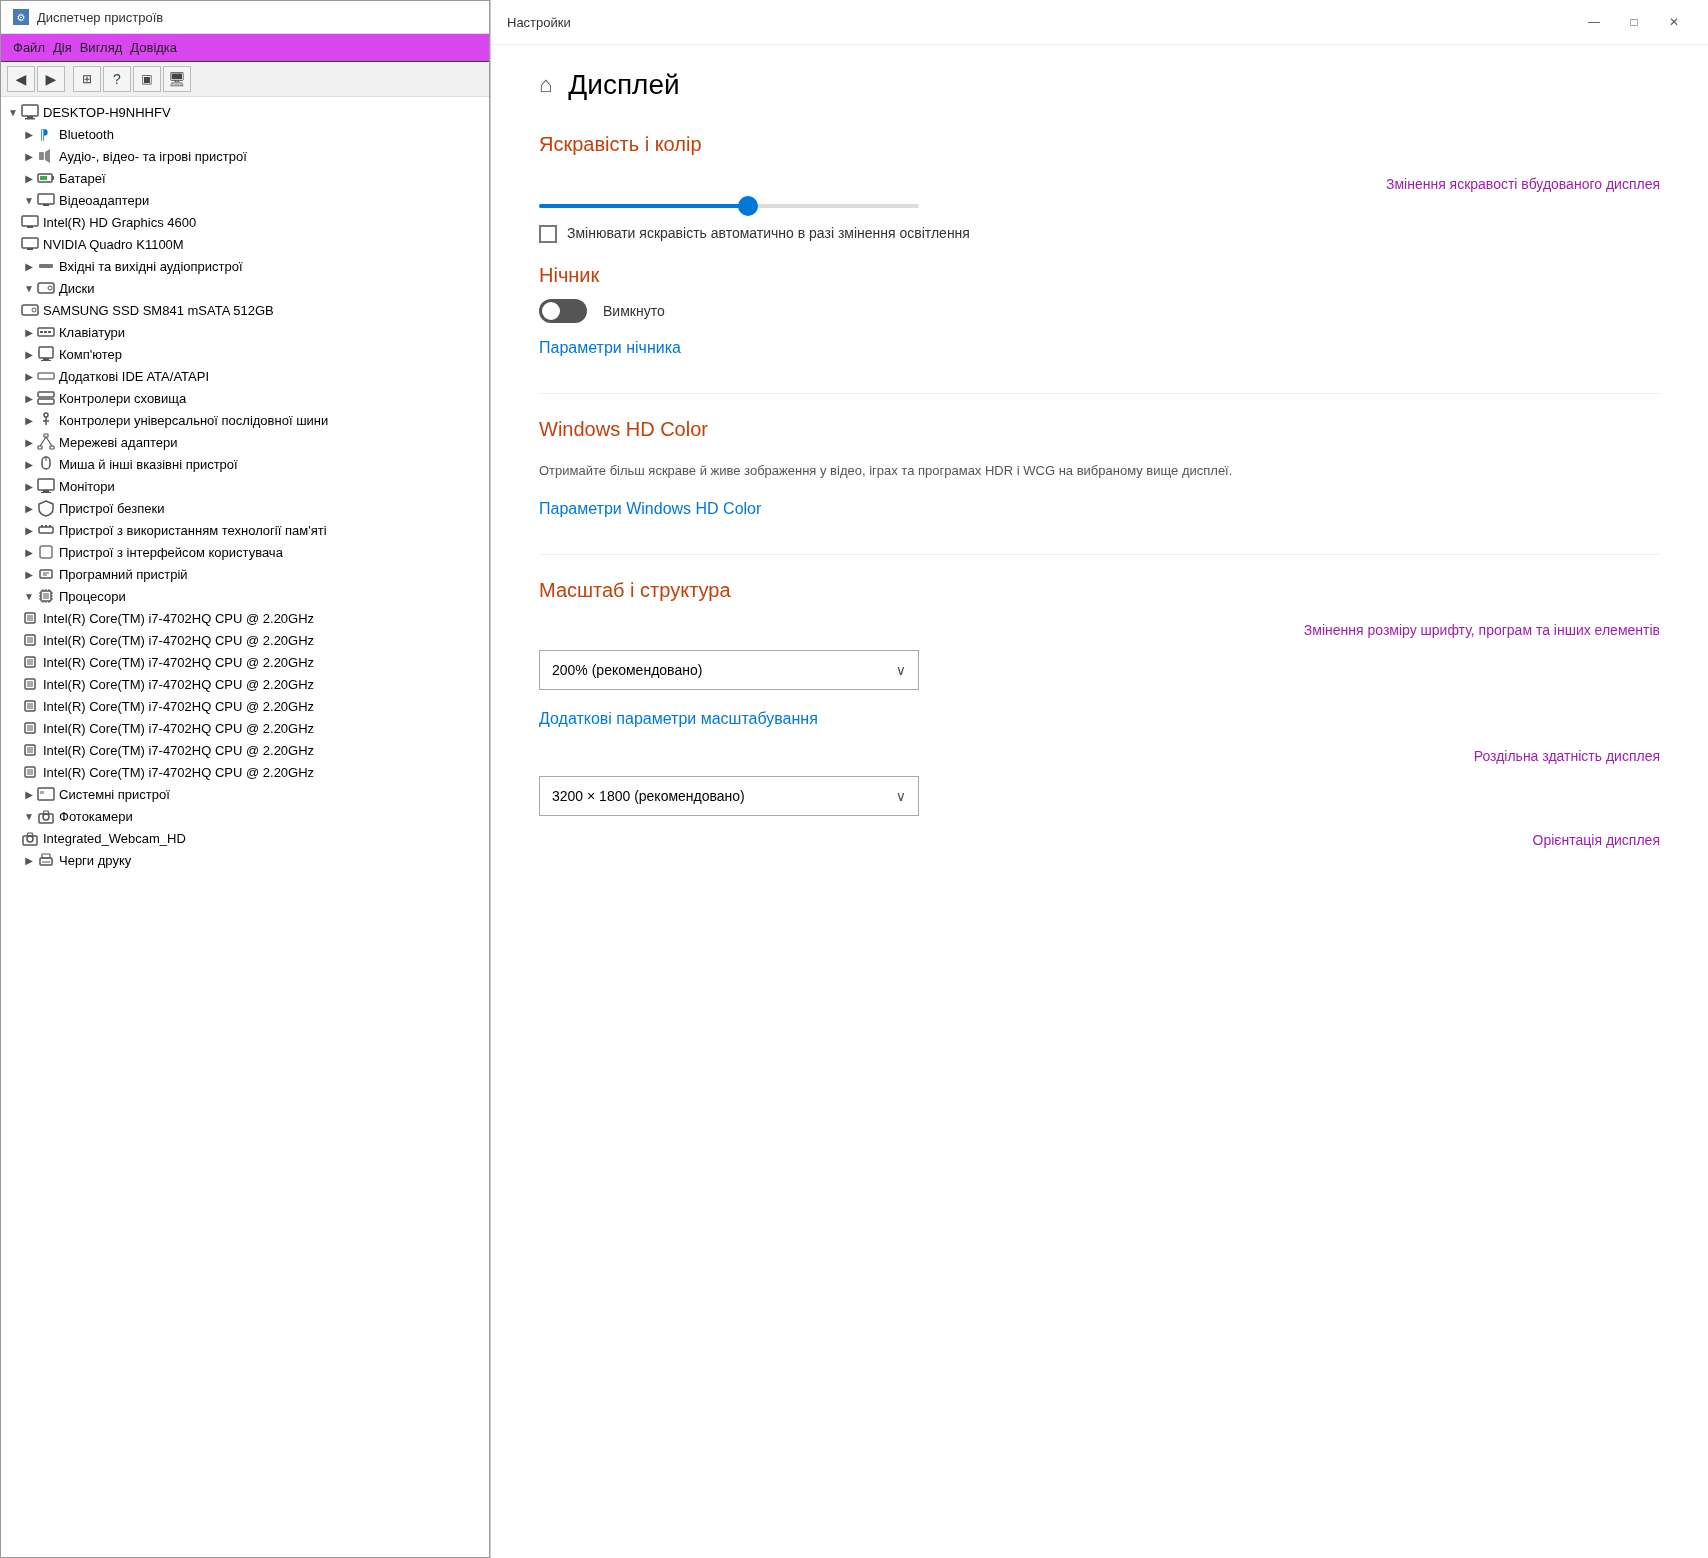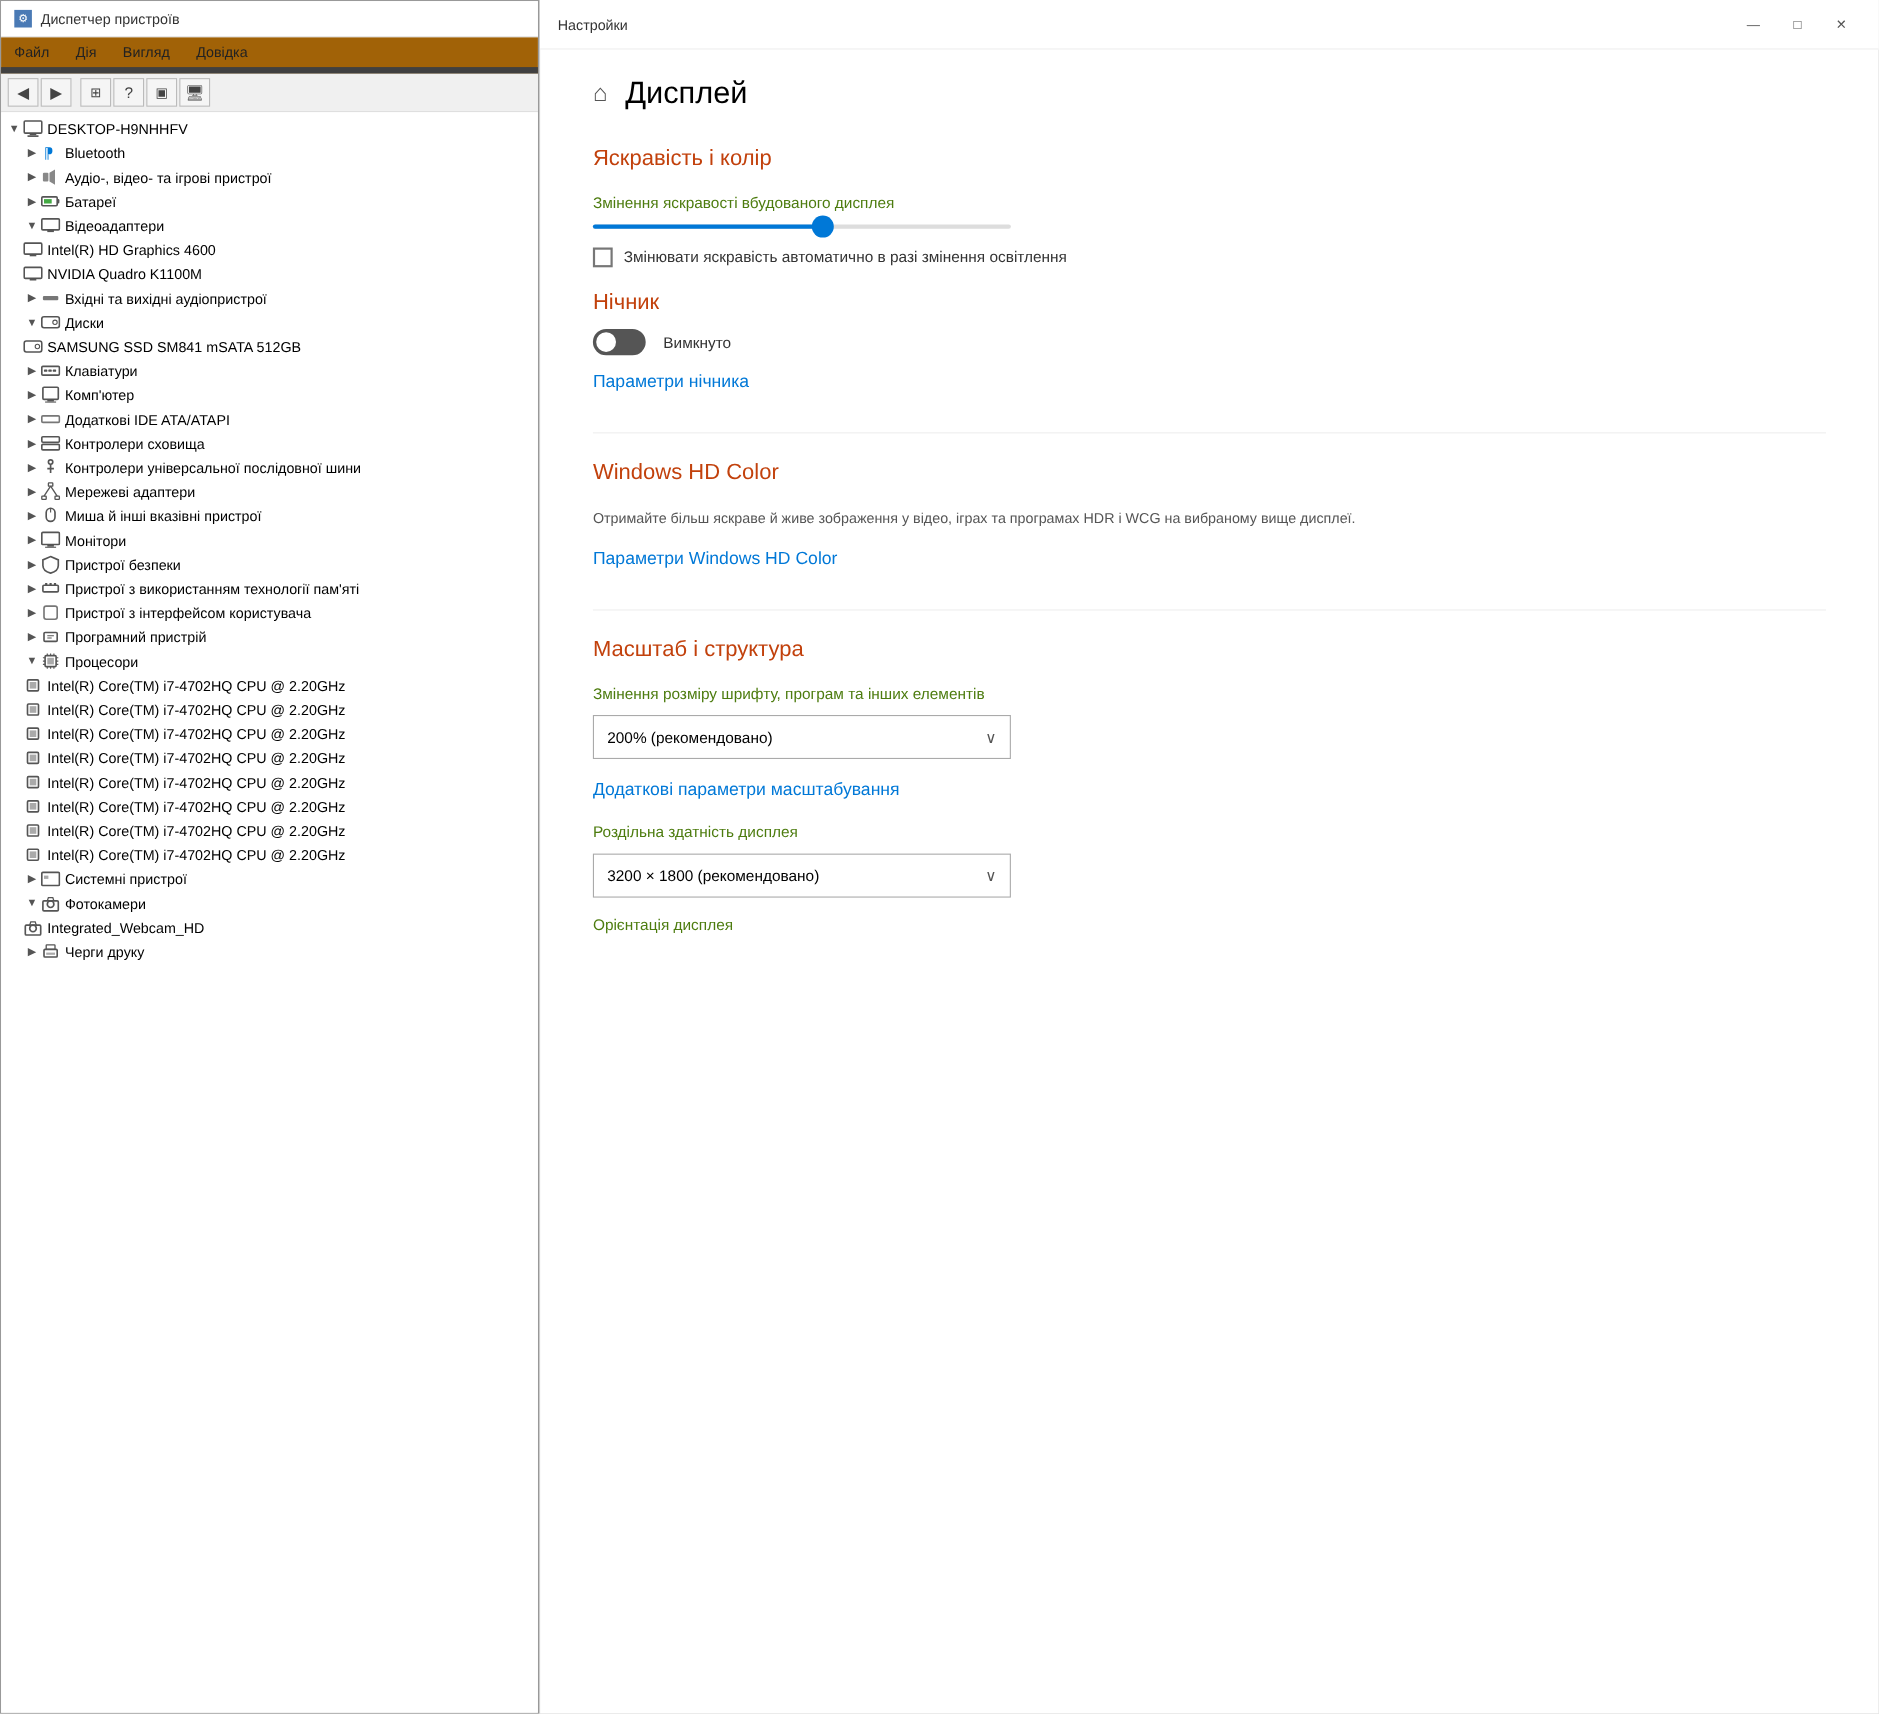--- a/index.html
+++ b/index.html
@@ -40,24 +40,23 @@
       background: #4a7ab5;
       display: inline-flex;
       align-items: center;
       justify-content: center;
       font-size: 10px;
       color: white;
     }
 
     .menu-bar {
       display: flex;
-      gap: 16px;
       padding: 4px 8px;
-      background: #a16207;
-      border-bottom: 6px solid #404040;
+      background: #d946ef;
+      border-bottom: 1px solid #404040;
       font-size: 13px;
     }
 
     .menu-item {
       cursor: pointer;
       padding: 2px 4px;
       color: #222;
     }
 
     .toolbar {
@@ -200,22 +199,23 @@
       color: #c2410c;
       margin-bottom: 20px;
     }
 
     .section {
       margin-bottom: 36px;
     }
 
     .setting-label {
       font-size: 14px;
-      color: #4d7c0f;
+      color: #a21caf;
       margin-bottom: 12px;
+      text-align: right;
     }
 
     .slider-container {
       margin-bottom: 16px;
     }
 
     .slider-track {
       width: 380px;
       height: 4px;
       background: #ddd;

